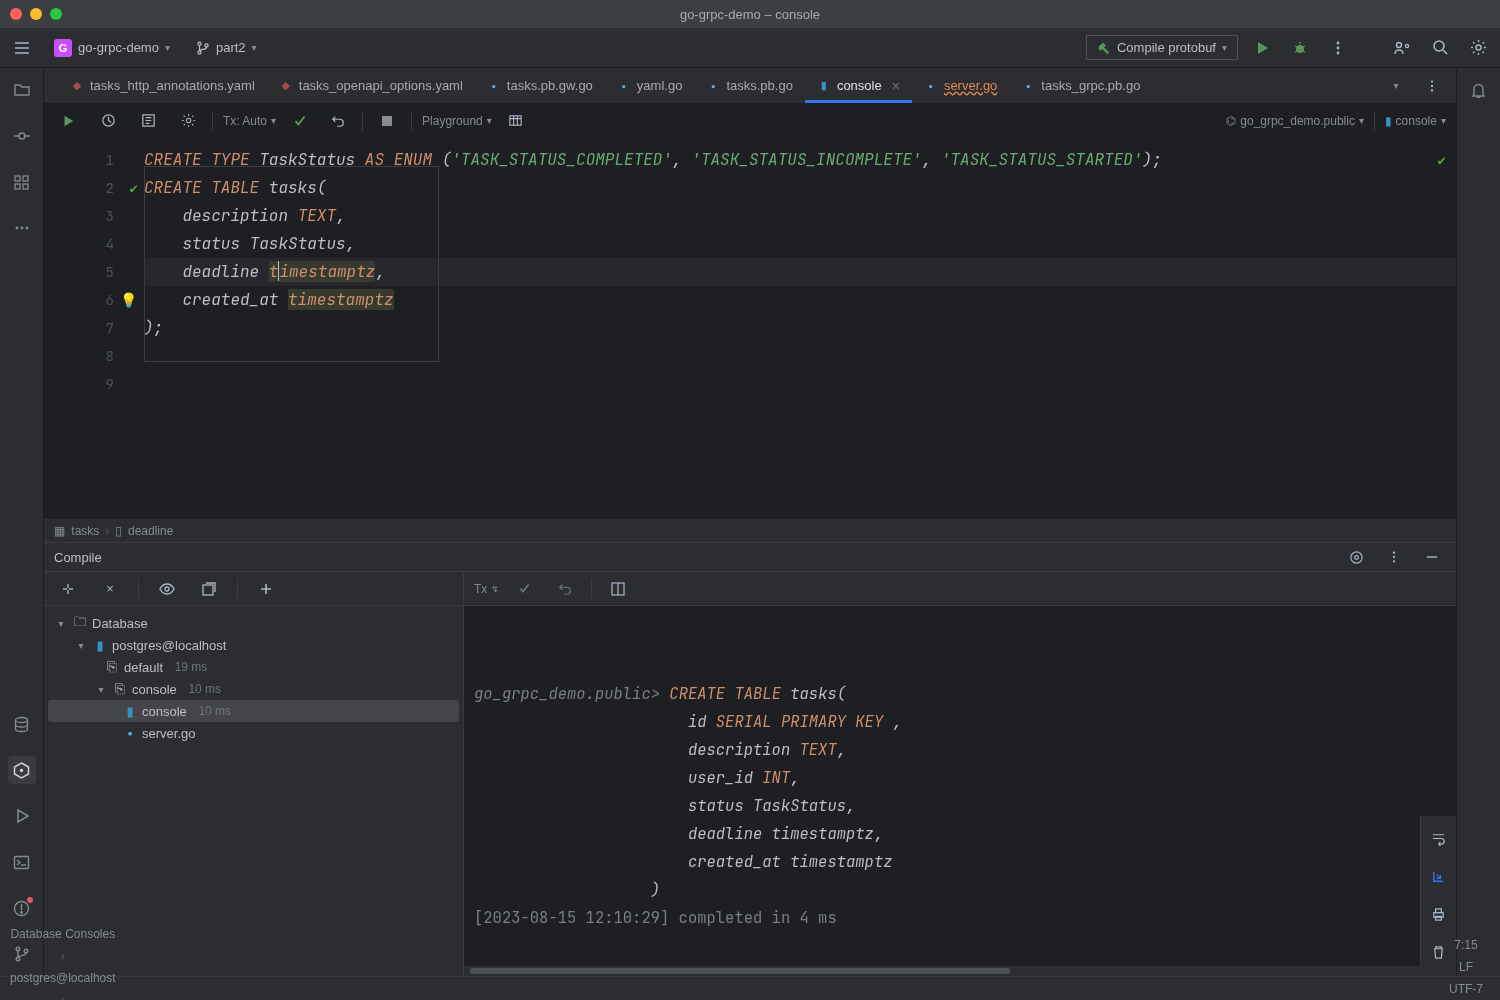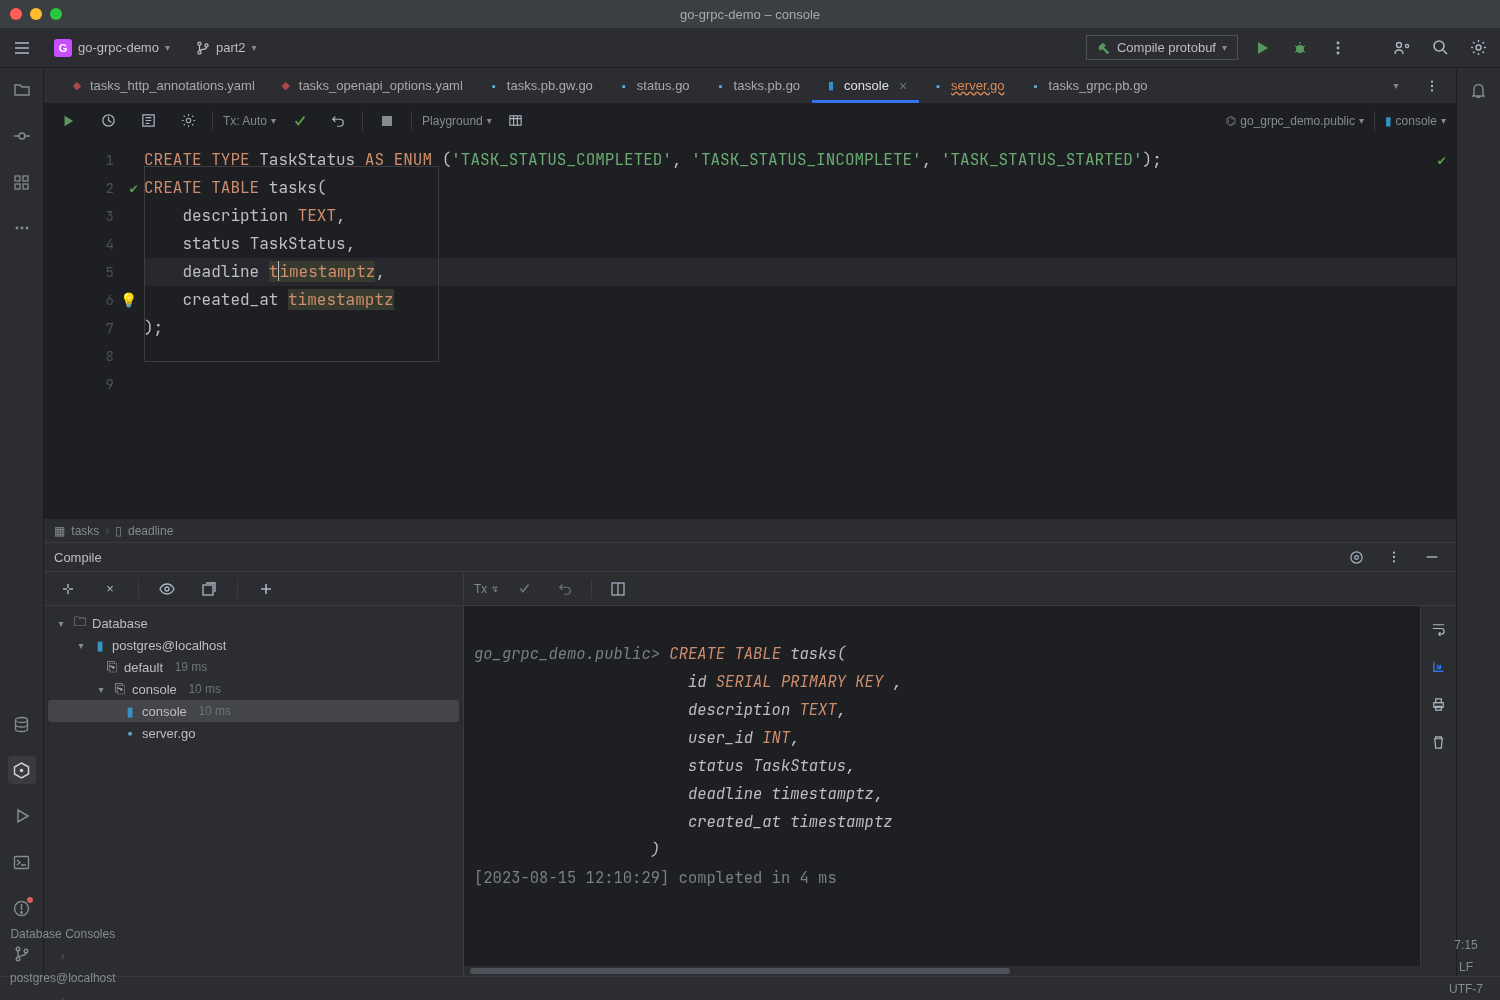--- a/index.html
+++ b/index.html
@@ -50,21 +50,21 @@
 .tb-text { color: #868a91; font-size: 12px; display: flex; align-items: center; gap: 4px; }
 .tb-right { margin-left: auto; display: flex; align-items: center; gap: 10px; }
 
 .editor-wrap { flex: 0 0 380px; display: flex; background: #1e1f22; position: relative; }
 .gutter { width: 100px; background: #1e1f22; padding-top: 8px; }
 .gline { height: 28px; display: flex; align-items: center; justify-content: flex-end; padding-right: 30px; color: #4b5059; font-size: 14px; position: relative; font-family: "JetBrains Mono","Menlo",monospace; }
 .gline .gicon { position: absolute; right: 6px; font-size: 14px; }
 .gicon.check { color: #5a9e4b; }
 .gicon.bulb { color: #c9a94b; }
 .code { flex: 1; padding-top: 8px; font-family: "JetBrains Mono","Menlo",monospace; font-size: 16px; line-height: 28px; position: relative; }
-.line { height: 28px; white-space: pre; }
+.line { height: 28px; white-space: pre; font-style: italic; }
 .line.hl { background: #26282e; }
 .kw { color: #cf8e6d; }
 .id { color: #bcbec4; }
 .str { color: #6aab73; }
 .tok-box { background: #373a2e; }
 .cursor { display:inline-block; width:1px; height:20px; background:#bcbec4; vertical-align: middle; margin-top:-3px;}
 .inspect { position: absolute; top: 8px; right: 10px; color: #5a9e4b; font-size: 14px; }
 .caret-border { position: absolute; border: 1px solid #3b3d42; pointer-events: none; }
 
 .crumbs { height: 24px; border-top: 1px solid #1e1f22; display: flex; align-items: center; gap: 6px; padding: 0 10px; font-size: 12px; color: #868a91; background: #2b2d30; }
@@ -77,21 +77,21 @@
 .svc-tree { flex: 1; padding: 6px 4px; font-size: 13px; background: #2b2d30; overflow: auto; }
 .tree-row { height: 22px; display: flex; align-items: center; gap: 4px; padding-left: 4px; color: #bcbec4; cursor: pointer; border-radius: 3px; }
 .tree-row.sel { background: #43454a; }
 .tree-row .muted { color: #6f737a; font-size: 12px; }
 .twisty { width: 14px; display: inline-flex; justify-content: center; color: #868a91; font-size: 10px; }
 .node-ico { width: 16px; display: inline-flex; justify-content: center; }
 
 .svc-right { flex: 1; display: flex; flex-direction: column; min-width: 0; }
 .svc-right-tb { height: 34px; border-bottom: 1px solid #393b40; display: flex; align-items: center; gap: 12px; padding: 0 10px; background: #2b2d30; }
 .out-gutter { width: 36px; background: #2b2d30; border-left: 1px solid #393b40; display: flex; flex-direction: column; align-items: center; padding-top: 8px; gap: 10px; }
-.out-body { display: flex; flex: 1; min-height: 0; }
+.out-body { display: flex; flex: 1; min-height: 0; align-items: flex-end; }
 .output { flex: 1; font-family: "JetBrains Mono","Menlo",monospace; font-size: 15.5px; line-height: 28px; padding: 6px 10px; background: #1e1f22; overflow: auto; white-space: pre; color: #bcbec4; }
 .o-prompt { color: #7a7e85; font-style: italic; }
 .o-kw { color: #cf8e6d; }
 .o-ital { font-style: italic; }
 .o-done { color: #7a7e85; }
 .out-scroll { height: 10px; background: #2b2d30; position: relative; }
 .out-scroll-thumb { position:absolute; left: 6px; width: 540px; height: 6px; top: 2px; background: #4e5157; border-radius: 3px; }
 
 .statusbar { height: 24px; background: #2b2d30; border-top: 1px solid #393b40; display: flex; align-items: center; justify-content: space-between; padding: 0 10px; font-size: 12px; color: #868a91; }
 .sb-left, .sb-right { display: flex; align-items: center; gap: 8px; flex-direction: column; }
@@ -271,21 +271,21 @@
       <div class="tab">
           <span class="tab-ico fico-yaml">◆</span>
           <span>tasks_openapi_options.yaml</span>
         </div>
       <div class="tab">
           <span class="tab-ico fico-go">▪</span>
           <span>tasks.pb.gw.go</span>
         </div>
       <div class="tab">
           <span class="tab-ico fico-go">▪</span>
-          <span>status.go</span>
+          <span>yaml.go</span>
         </div>
       <div class="tab">
           <span class="tab-ico fico-go">▪</span>
           <span>tasks.pb.go</span>
         </div>
       <div class="tab active">
           <span class="tab-ico fico-db">▮</span>
           <span>console</span>
           <span class="tab-close">×</span>
         </div>

